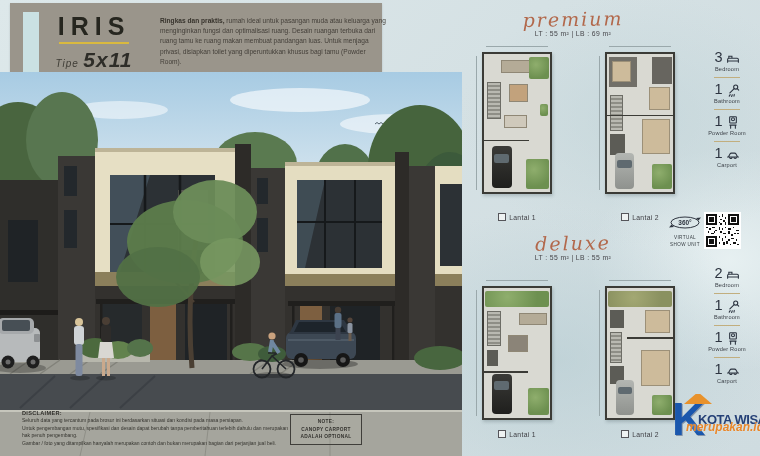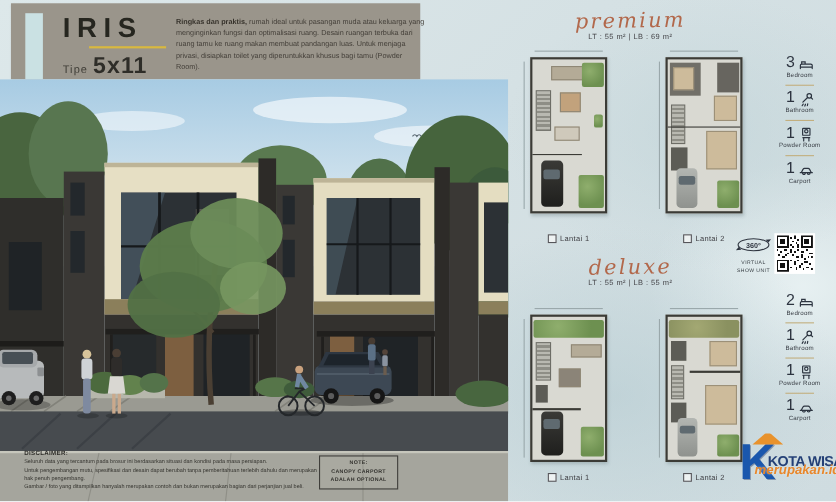--- a/index.html
+++ b/index.html
@@ -8,24 +8,24 @@
     background:
       radial-gradient(260px 180px at 640px 120px, rgba(190,210,214,.55), rgba(190,210,214,0) 70%),
       radial-gradient(300px 220px at 560px 360px, rgba(176,200,206,.5), rgba(176,200,206,0) 70%),
       radial-gradient(200px 160px at 730px 260px, rgba(233,242,243,.9), rgba(233,242,243,0) 70%),
       linear-gradient(135deg,#dde8ea 0%,#d5e1e4 45%,#cfdce0 100%);
     color:#2f2f2c;}
   
   .banner{position:absolute;left:10px;top:3px;width:372px;height:69px;background:#9a958b;
     box-shadow:0 1px 2px rgba(0,0,0,.15);}
   .stripe{position:absolute;left:23px;top:12px;width:16px;height:60px;background:#cfe9ec;opacity:.9;}
-  .titlebox{position:absolute;left:47px;top:11px;width:118px;text-align:left;}
+  .titlebox{position:absolute;left:25px;top:11px;width:118px;text-align:center;}
   .t-iris{font-size:25px;font-weight:bold;letter-spacing:6px;color:#26261f;line-height:1;}
   .t-underline{width:70px;height:2px;background:#d9b93f;margin:3px auto 4px auto;}
-  .t-tipe{color:#2e2d28;}
+  .t-tipe{color:#2e2d28;font-style:italic;}
   .t-tipe .pre{font-size:10px;letter-spacing:1px;color:#3f3d36;}
   .t-tipe .val{font-size:21px;font-weight:600;letter-spacing:1px;}
   .desc{position:absolute;left:150px;top:13px;width:226px;font-size:6.6px;line-height:1.55;
     color:#45403a;text-align:left;}
   .desc b{color:#37332c;}
   
   .scene{position:absolute;left:0;top:72px;width:462px;height:384px;display:block;}
   
   .script-heading{position:absolute;width:200px;text-align:center;
     font-family:"DejaVu Serif",serif;font-style:italic;font-size:19px;letter-spacing:2px;

